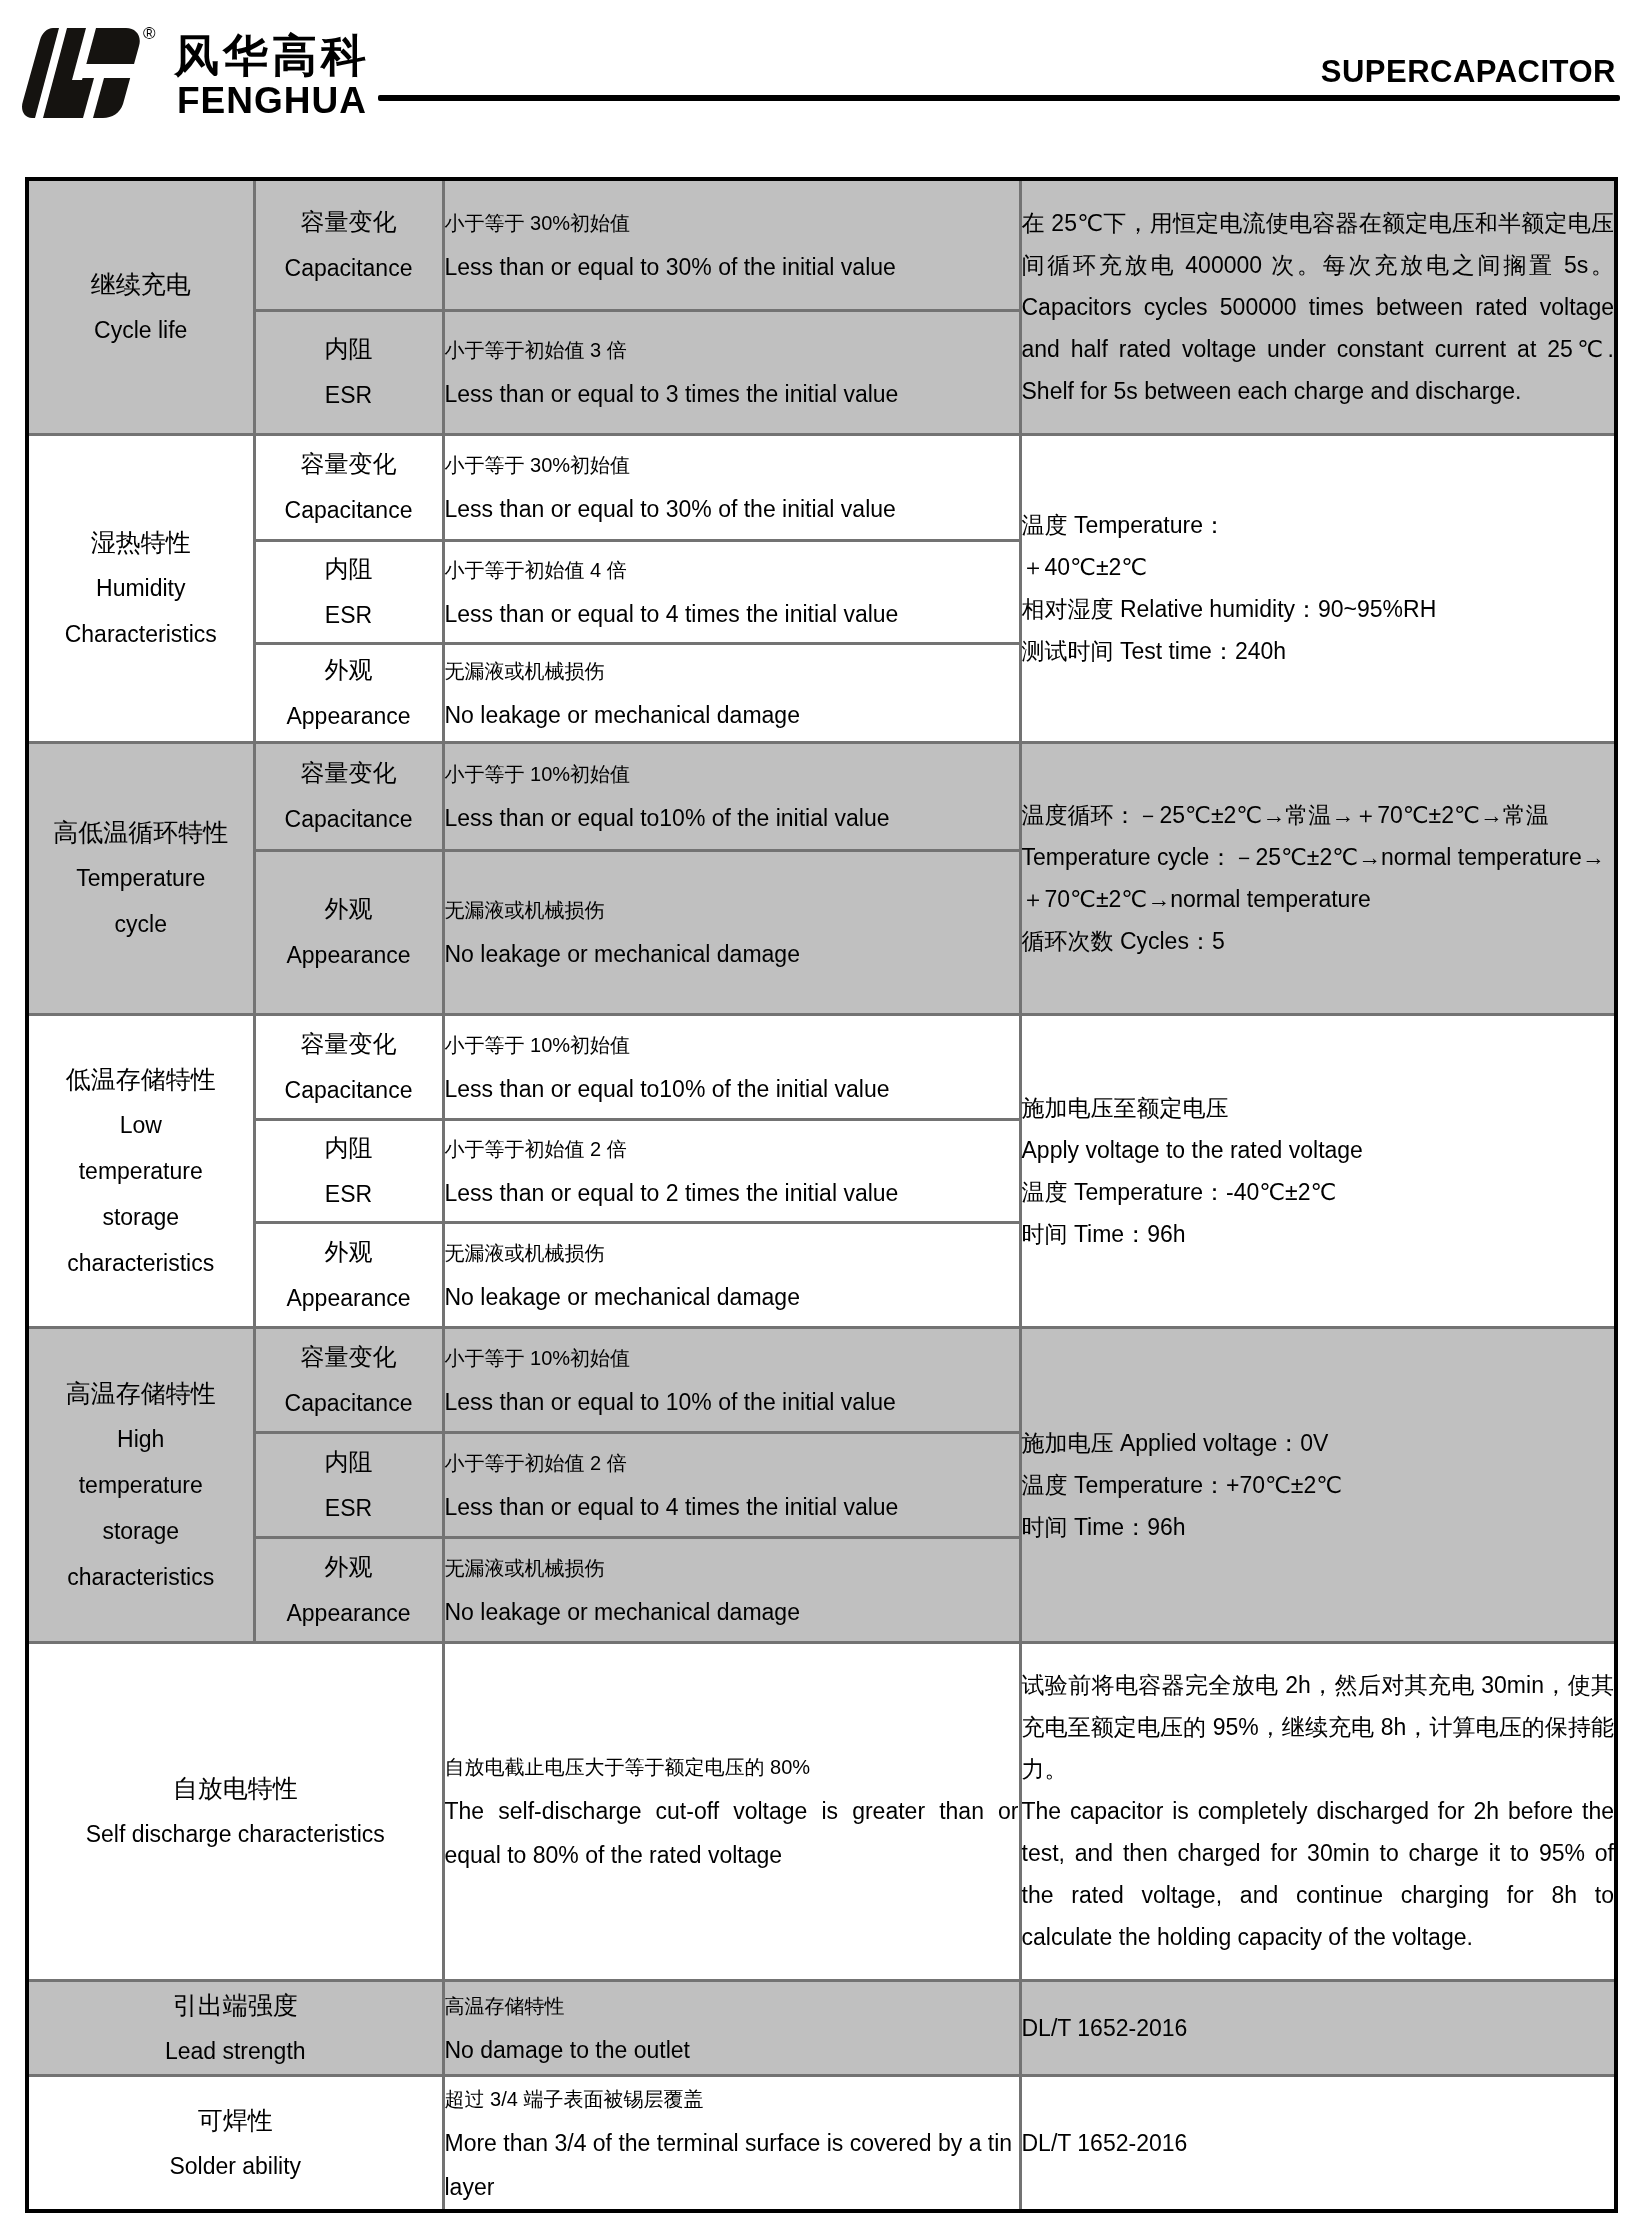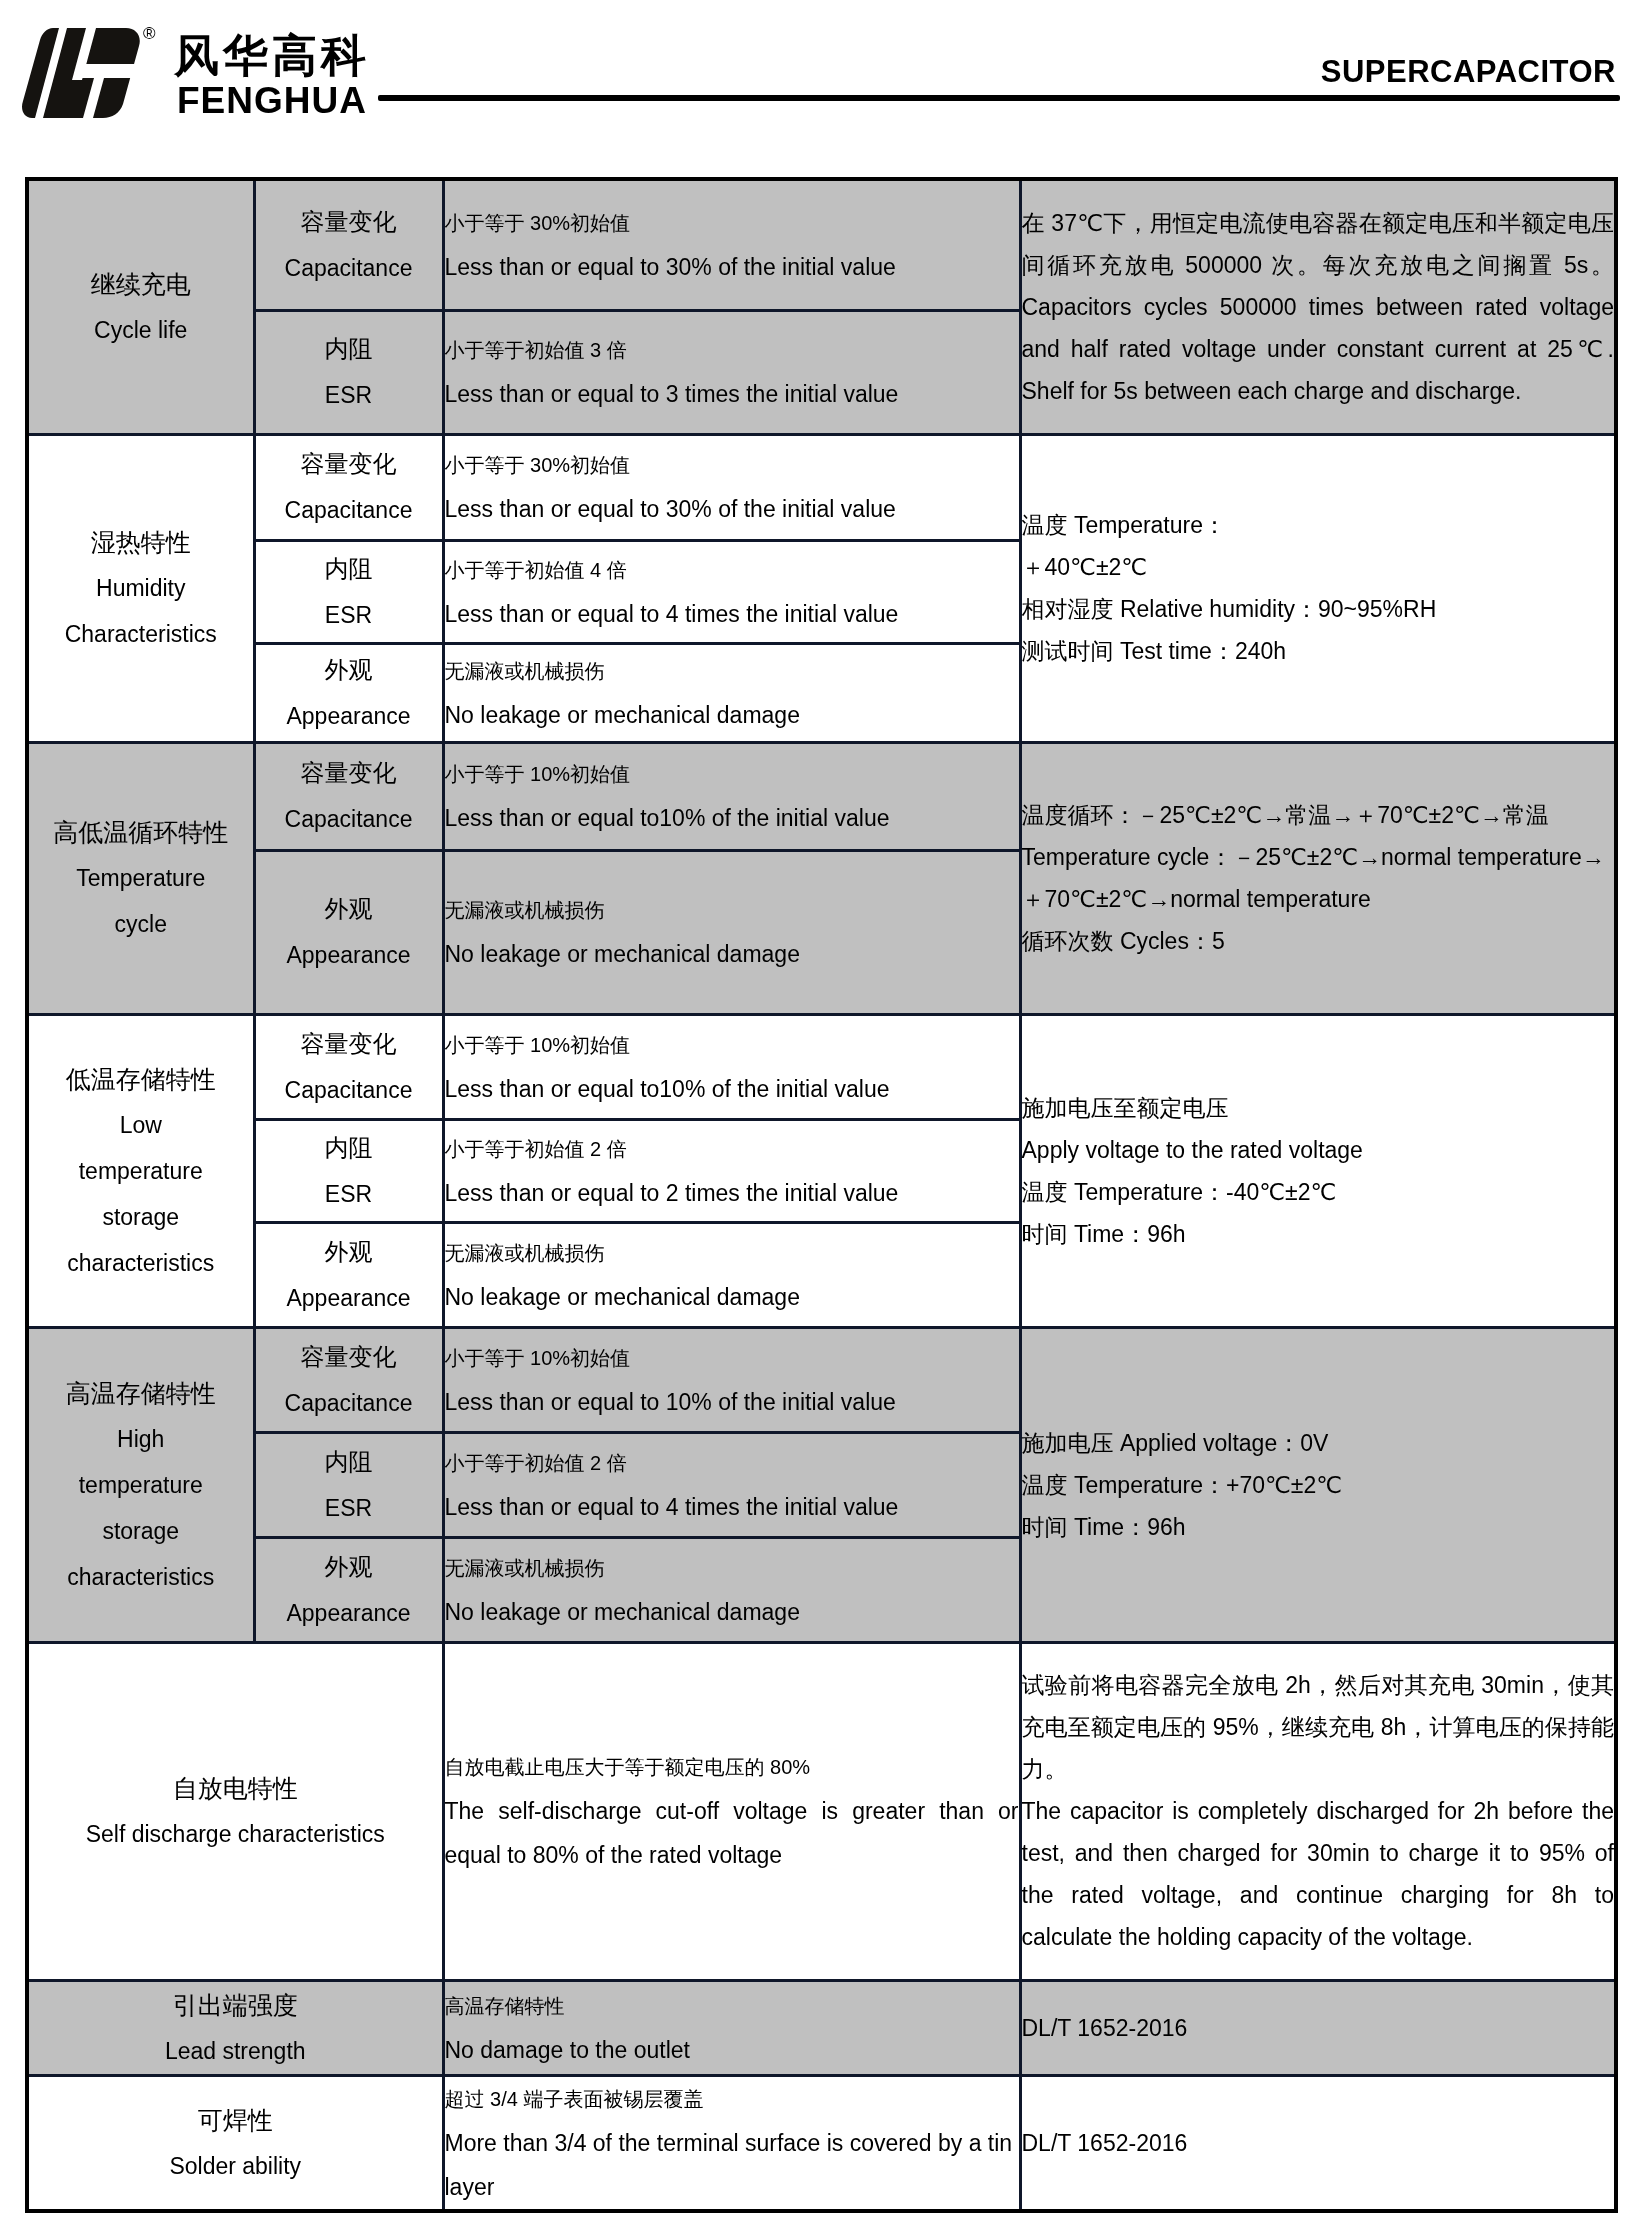--- a/index.html
+++ b/index.html
@@ -17,21 +17,21 @@
   .brand-en { position:absolute; left:177px; top:80px; font-size:37px; font-weight:700; letter-spacing:1px; }
   .doc-title { position:absolute; right:23px; top:54px; font-size:31px; font-weight:700; letter-spacing:0.5px; }
   .rule { position:absolute; left:378px; top:95px; width:1242px; height:6px; background:#000; border-radius:2px; }
 
   
   table.spec {
     position:absolute; left:25px; top:177px; width:1589px;
     border-collapse:collapse; table-layout:fixed;
     border:4px solid #000;
   }
-  table.spec td { border:3px solid #0f172a; vertical-align:middle; padding:0; background:#fff; }
+  table.spec td { border:3px solid #737373; vertical-align:middle; padding:0; background:#fff; }
   tr.gray td { background:#c0c0c0; }
 
   td.cat  { text-align:center; padding:4px 6px; }
   td.cat .zh { font-size:25px; line-height:46px; }
   td.cat .en { font-size:23px; line-height:46px; white-space:pre-line; }
 
   td.param { text-align:center; padding:4px 4px; }
   td.param .zh { font-size:24px; line-height:46px; }
   td.param .en { font-size:23px; line-height:46px; }
 
@@ -80,21 +80,21 @@
       </td>
       <td class="param">
         <div class="zh">容量变化</div>
         <div class="en">Capacitance</div>
       </td>
       <td class="req">
         <div class="zh">小于等于 30%初始值</div>
         <div class="en">Less than or equal to 30% of the initial value</div>
       </td>
       <td class="cond just" rowspan="2">
-        <p>在 37℃下，用恒定电流使电容器在额定电压和半额定电压间循环充放电 500000 次。每次充放电之间搁置 5s。Capacitors cycles 500000 times between rated voltage and half rated voltage under constant current at 25℃. Shelf for 5s between each charge and discharge.</p>
+        <p>在 25℃下，用恒定电流使电容器在额定电压和半额定电压间循环充放电 400000 次。每次充放电之间搁置 5s。Capacitors cycles 500000 times between rated voltage and half rated voltage under constant current at 25℃. Shelf for 5s between each charge and discharge.</p>
       </td>
     </tr>
     <tr class="gray" style="height:124px">
       <td class="param">
         <div class="zh">内阻</div>
         <div class="en">ESR</div>
       </td>
       <td class="req">
         <div class="zh">小于等于初始值 3 倍</div>
         <div class="en">Less than or equal to 3 times the initial value</div>

